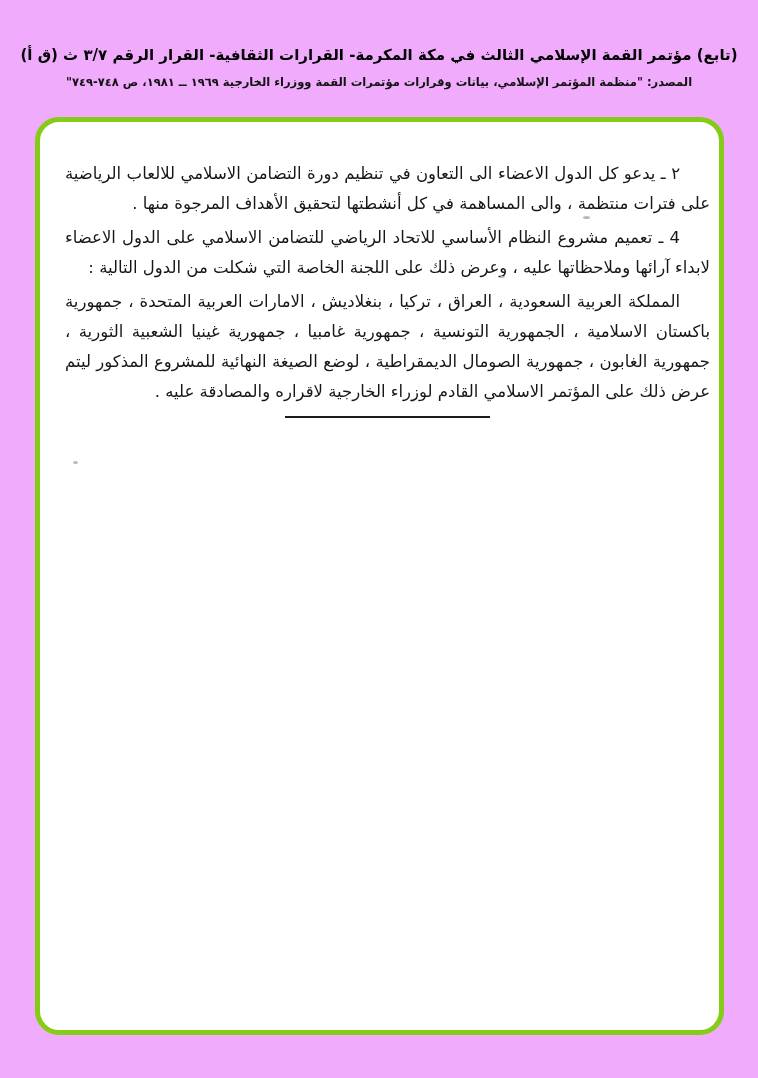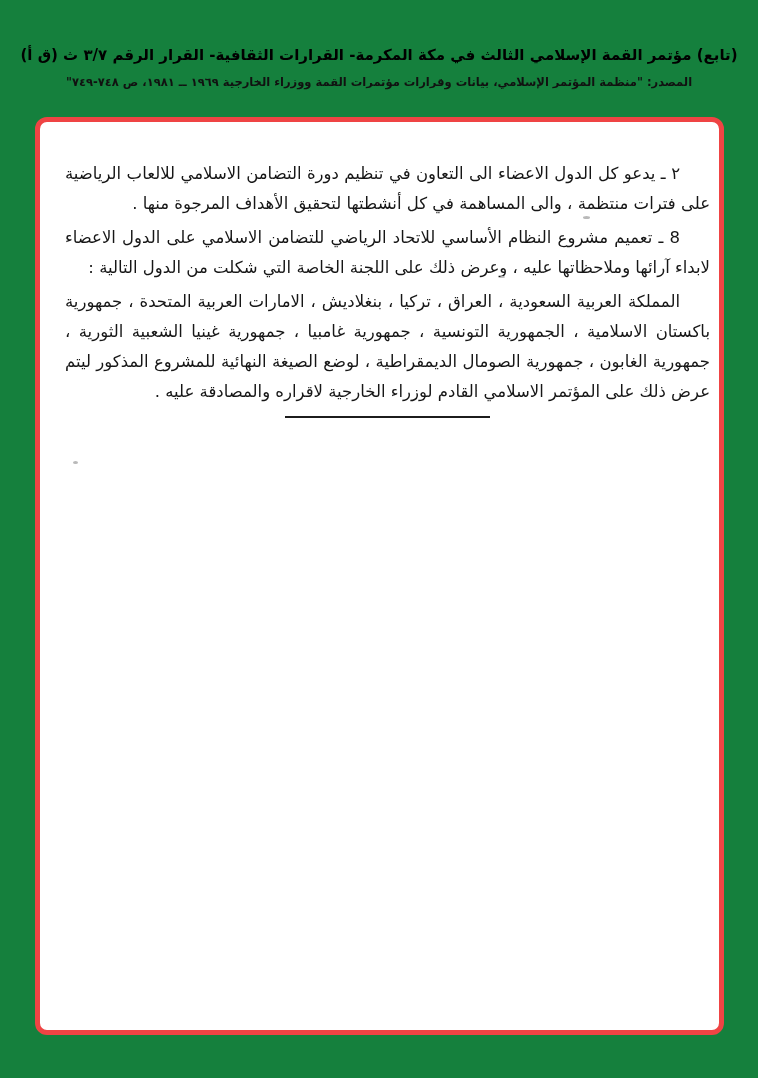--- a/index.html
+++ b/index.html
@@ -4,21 +4,21 @@
 <style>
   html, body {
     margin: 0;
     padding: 0;
     background: #ffffff;
   }
   .page {
     position: relative;
     width: 758px;
     height: 1078px;
-    background: #15803d;
+    background: #f0abfc;
     overflow: hidden;
     font-family: "DejaVu Sans", sans-serif;
   }
   .doc-header {
     position: absolute;
     top: 44px;
     left: 0;
     width: 758px;
     text-align: center;
     color: #000000;
@@ -38,22 +38,22 @@
     margin-top: 8px;
     white-space: nowrap;
     color: #111111;
   }
   .green-box {
     position: absolute;
     left: 35px;
     top: 117px;
     width: 679px;
     height: 908px;
-    border: 5px solid #ef4444;
-    border-radius: 12px;
+    border: 5px solid #84cc16;
+    border-radius: 24px;
     background: #ffffff;
   }
   .content {
     position: absolute;
     top: 37px;
     right: 9px;
     width: 645px;
     direction: rtl;
     unicode-bidi: embed;
     text-align: justify;
@@ -83,21 +83,21 @@
 <div class="page">
 
   <header class="doc-header">
     <div class="doc-title">(تابع) مؤتمر القمة الإسلامي الثالث في مكة المكرمة- القرارات الثقافية- القرار الرقم ٣/٧ ث (ق أ)</div>
     <div class="doc-source">المصدر: "منظمة المؤتمر الإسلامي، بيانات وقرارات مؤتمرات القمة ووزراء الخارجية ١٩٦٩ ــ ١٩٨١، ص ٧٤٨-٧٤٩"</div>
   </header>
 
   <div class="green-box">
     <div class="content">
       <p class="para">٢ ـ يدعو كل الدول الاعضاء الى التعاون في تنظيم دورة التضامن الاسلامي للالعاب الرياضية على فترات منتظمة ، والى المساهمة في كل أنشطتها لتحقيق الأهداف المرجوة منها .</p>
-      <p class="para">8 ـ تعميم مشروع النظام الأساسي للاتحاد الرياضي للتضامن الاسلامي على الدول الاعضاء لابداء آرائها وملاحظاتها عليه ، وعرض ذلك على اللجنة الخاصة التي شكلت من الدول التالية :</p>
+      <p class="para">4 ـ تعميم مشروع النظام الأساسي للاتحاد الرياضي للتضامن الاسلامي على الدول الاعضاء لابداء آرائها وملاحظاتها عليه ، وعرض ذلك على اللجنة الخاصة التي شكلت من الدول التالية :</p>
       <p class="para">المملكة العربية السعودية ، العراق ، تركيا ، بنغلاديش ، الامارات العربية المتحدة ، جمهورية باكستان الاسلامية ، الجمهورية التونسية ، جمهورية غامبيا ، جمهورية غينيا الشعبية الثورية ، جمهورية الغابون ، جمهورية الصومال الديمقراطية ، لوضع الصيغة النهائية للمشروع المذكور ليتم عرض ذلك على المؤتمر الاسلامي القادم لوزراء الخارجية لاقراره والمصادقة عليه .</p>
       <div class="divider"></div>
     </div>
   </div>
 
   <div class="speck" style="left:583px; top:216px; width:7px; height:3px;"></div>
   <div class="speck" style="left:500px; top:276px; width:5px; height:2px;"></div>
   <div class="speck" style="left:73px; top:461px; width:5px; height:3px;"></div>
 
 </div>

